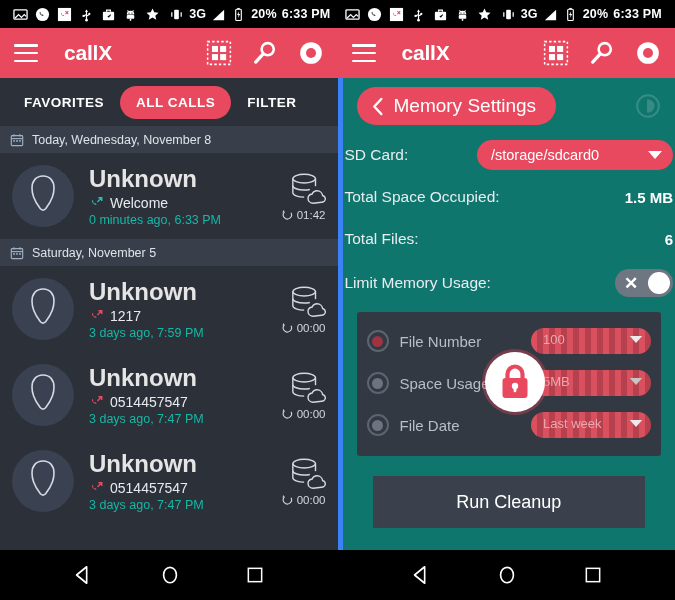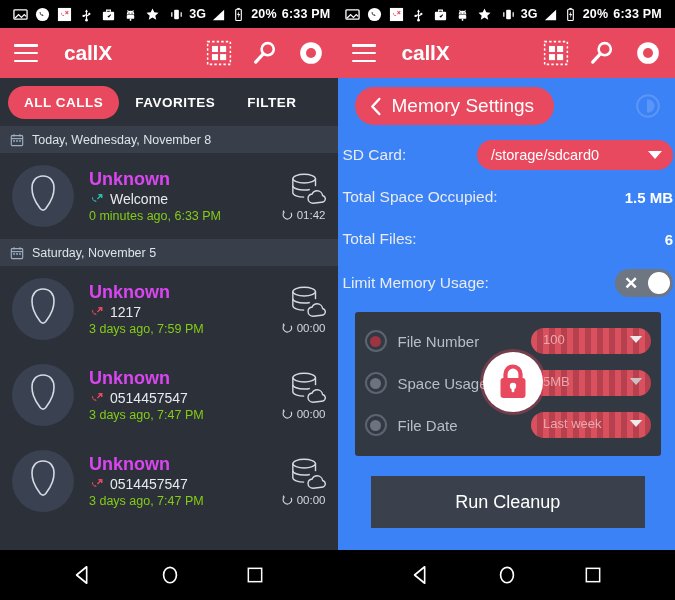--- a/index.html
+++ b/index.html
@@ -32,21 +32,21 @@
   .burger i{ display:block; height:2.5px; background:#fff; border-radius:1px; }
   .app-title{ color:#fff; font-size:21px; font-weight:bold; margin-left:26px;
               letter-spacing:-.2px; }
   .ab-actions{ margin-left:auto; display:flex; align-items:center; gap:20px; }
   .ic24{ width:26px; height:26px; display:block; }
 
   
   .panes{ display:flex; height:472px; }
   .pane{ width:337.5px; height:100%; position:relative; overflow:hidden; }
   .pane-l{ background:#2b3039; }
-  .pane-r{ background:#3b82f6; border-left:3px solid #3b82f6; }
+  .pane-r{ background:#0f766e; border-left:5px solid #3b82f6; }
 
   
   .tabs{ height:48px; display:flex; align-items:center; padding:0 8px;
          background:#2b3039; }
   .tab{ font-size:13.5px; font-weight:bold; color:#ffffff; letter-spacing:.5px;
         padding:9px 16px; border-radius:18px; }
   .tab.active{ background:#e8495e; color:#fff; }
 
   
   .datehdr{
@@ -56,24 +56,24 @@
   .datehdr span{ font-size:12.5px; color:#dfe3e8; }
 
   
   .callrow{ height:86px; display:flex; align-items:center; padding:0 12px;
             background:#2b3039; }
   .avatar{
     width:62px; height:62px; border-radius:50%; background:#3a4150;
     display:flex; align-items:center; justify-content:center; flex:0 0 62px;
   }
   .callinfo{ margin-left:15px; flex:1 1 auto; min-width:0; }
-  .cname{ font-size:18px; font-weight:bold; color:#d946ef; line-height:1.15; }
+  .cname{ font-size:24px; font-weight:bold; color:#e5e5e5; line-height:1.15; }
   .cnum{ display:flex; align-items:center; gap:6px; margin-top:2px; }
   .cnum span{ font-size:14px; color:#e7eaee; }
-  .ctime{ font-size:12.5px; color:#84cc16; margin-top:2px; }
+  .ctime{ font-size:12.5px; color:#14b8a6; margin-top:2px; }
   .callmeta{ width:56px; flex:0 0 56px; display:flex; flex-direction:column;
              align-items:flex-end; gap:3px; }
   .dur{ display:flex; align-items:center; gap:4px; font-size:11.5px; color:#d3d8de; }
 
   
   .ms-head{ height:56px; display:flex; align-items:center; padding:0 14px; }
   .ms-pill{
     background:#e8495e; border-radius:22px; height:38px; display:flex;
     align-items:center; gap:8px; padding:0 20px 0 14px;
   }
@@ -315,22 +315,22 @@
         </svg>
       </div>
     </div>
   </div>
 
   <div class="panes">
 
     <div class="pane pane-l">
 
       <div class="tabs">
+        <div class="tab">FAVORITES</div>
         <div class="tab active">ALL CALLS</div>
-        <div class="tab">FAVORITES</div>
         <div class="tab">FILTER</div>
       </div>
 
       <div class="datehdr">
         <svg width="14" height="14" viewBox="0 0 16 16">
           <rect x="1.5" y="3" width="13" height="11.5" rx="1" fill="none" stroke="#9fb0c4" stroke-width="1.3"></rect>
           <path d="M1.5 6.4h13" stroke="#9fb0c4" stroke-width="1.3"></path>
           <path d="M4.6 1.5v2.6M11.4 1.5v2.6" stroke="#9fb0c4" stroke-width="1.3"></path>
           <rect x="3.6" y="8.2" width="2" height="1.8" fill="#9fb0c4"></rect>
           <rect x="7" y="8.2" width="2" height="1.8" fill="#9fb0c4"></rect>

